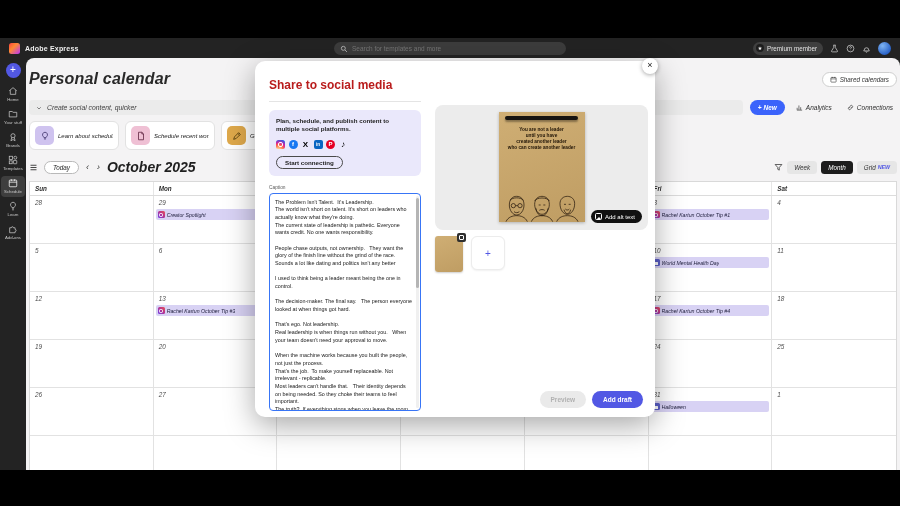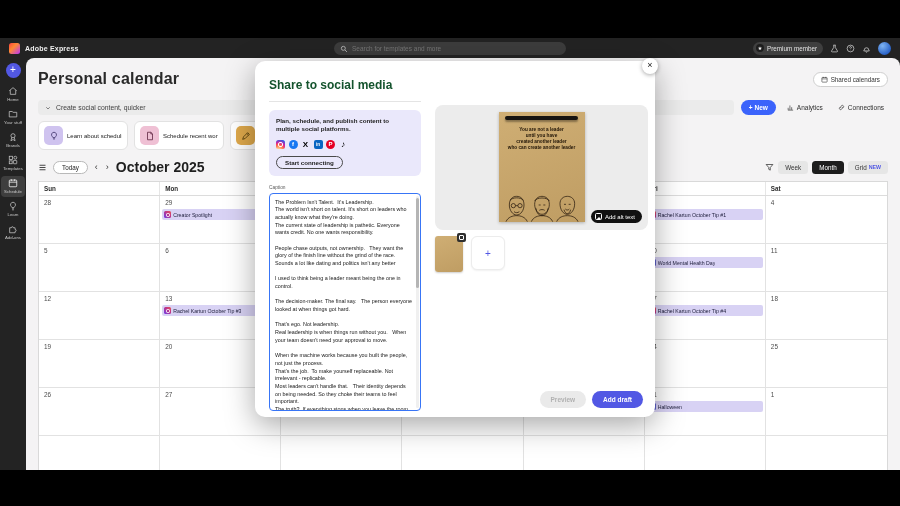--- a/index.html
+++ b/index.html
@@ -34,21 +34,21 @@
     display:flex; flex-direction:column; align-items:center; padding-top:5px; gap:2px; }
   .plusbtn { width:15px; height:15px; border-radius:50%; background:#5258E4; color:#fff; font-size:10px;
     line-height:14px; text-align:center; margin-bottom:4px; }
   .navitem { width:24px; padding:2px 0 3px; border-radius:4px; display:flex; flex-direction:column;
     align-items:center; gap:1px; }
   .navitem.active { background:#3e3e3e; }
   .navlabel { font-size:4.3px; color:#c7c7c7; white-space:nowrap; }
 
   
   .canvas { position:absolute; left:26px; top:20px; right:0; bottom:0; background:#f4f3f4;
-    border-radius:8px 8px 0 0; padding:0 12px; overflow:hidden; }
+    border-radius:8px 8px 0 0; padding:0 3px; overflow:hidden;font-style:italic; }
 
   .titlerow { display:flex; align-items:center; margin-top:12px; }
   .pagetitle { font-size:16px; font-weight:bold; color:#292929; letter-spacing:.2px; }
   .shared-btn { margin-left:auto; display:flex; align-items:center; gap:3px; background:#fff;
     border:1px solid #cfcfcf; border-radius:8px; height:15px; padding:0 7px; font-size:6.3px; color:#333; }
 
   .quickrow { display:flex; align-items:center; margin-top:12px; gap:7px; }
   .quickstrip { flex:1; display:flex; align-items:center; gap:5px; background:#ebebeb;
     border-radius:4px; height:15px; padding:0 7px; font-size:6.8px; color:#3e3e3e; }
   .newbtn { display:flex; align-items:center; gap:2px; background:#3B63FB; color:#fff; height:15px;
@@ -93,21 +93,21 @@
   .evicon.calendar::after { content:""; position:absolute; left:1.5px; right:1.5px; top:2.5px; bottom:1.5px; background:#fff; border-radius:0.5px; }
   .evtext { font-size:5.2px; color:#1d1d3a; white-space:nowrap; overflow:hidden; }
 
   
   .modal { position:absolute; left:255px; top:61px; width:400px; height:356px; background:#fff;
     border-radius:10px; box-shadow:0 8px 30px rgba(0,0,0,.35); z-index:10; }
   .close { position:absolute; top:-3px; right:-3px; width:16px; height:16px; border-radius:50%;
     background:#fff; box-shadow:0 1px 4px rgba(0,0,0,.35); color:#222; font-size:9px; text-align:center;
     line-height:15px; z-index:12; }
   .m-left { position:absolute; left:14px; top:0; width:152px; bottom:0; }
-  .m-title { margin-top:17px; font-size:12px; font-weight:bold; color:#14532d; }
+  .m-title { margin-top:17px; font-size:12px; font-weight:bold; color:#b91c1c; }
   .m-div { height:1px; background:#e4e4e4; margin-top:9px; }
   .infobox { margin-top:8px; background:#eae8fb; border-radius:6px; padding:7px; }
   .infotext { font-size:6.2px; color:#222; line-height:1.35; font-weight:bold; }
   .socialrow { display:flex; align-items:center; gap:3.5px; margin-top:6px; }
   .soc { width:9px; height:9px; display:flex; align-items:center; justify-content:center;
     font-size:6px; font-weight:bold; color:#fff; flex:none; }
   .soc.instagram { border-radius:2.5px; background:radial-gradient(circle at 30% 110%,#fdf497 0%,#fd5949 45%,#d6249f 60%,#285AEB 90%); position:relative; }
   .soc.instagram::after { content:""; position:absolute; inset:2px; border:0.9px solid #fff; border-radius:2px; }
   .soc.facebook { border-radius:50%; background:#1877F2; }
   .soc.x { color:#000; font-size:8px; }

